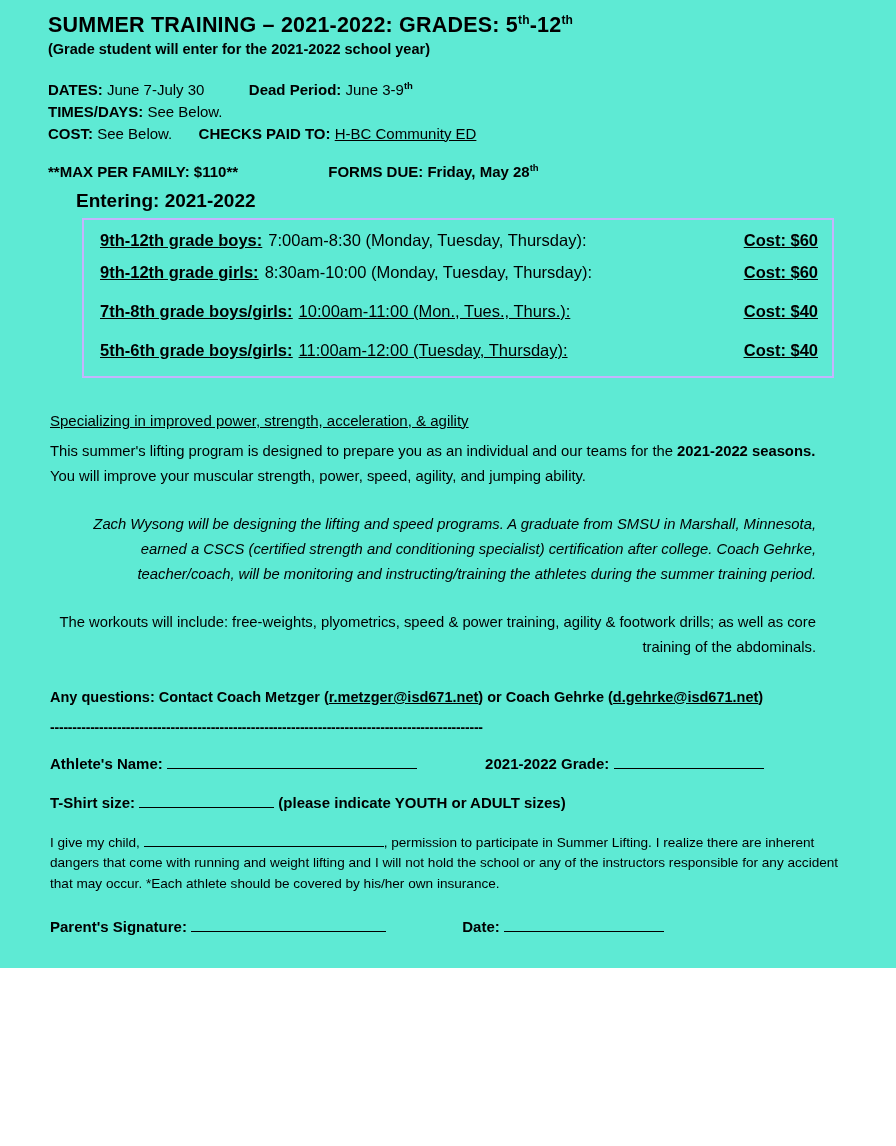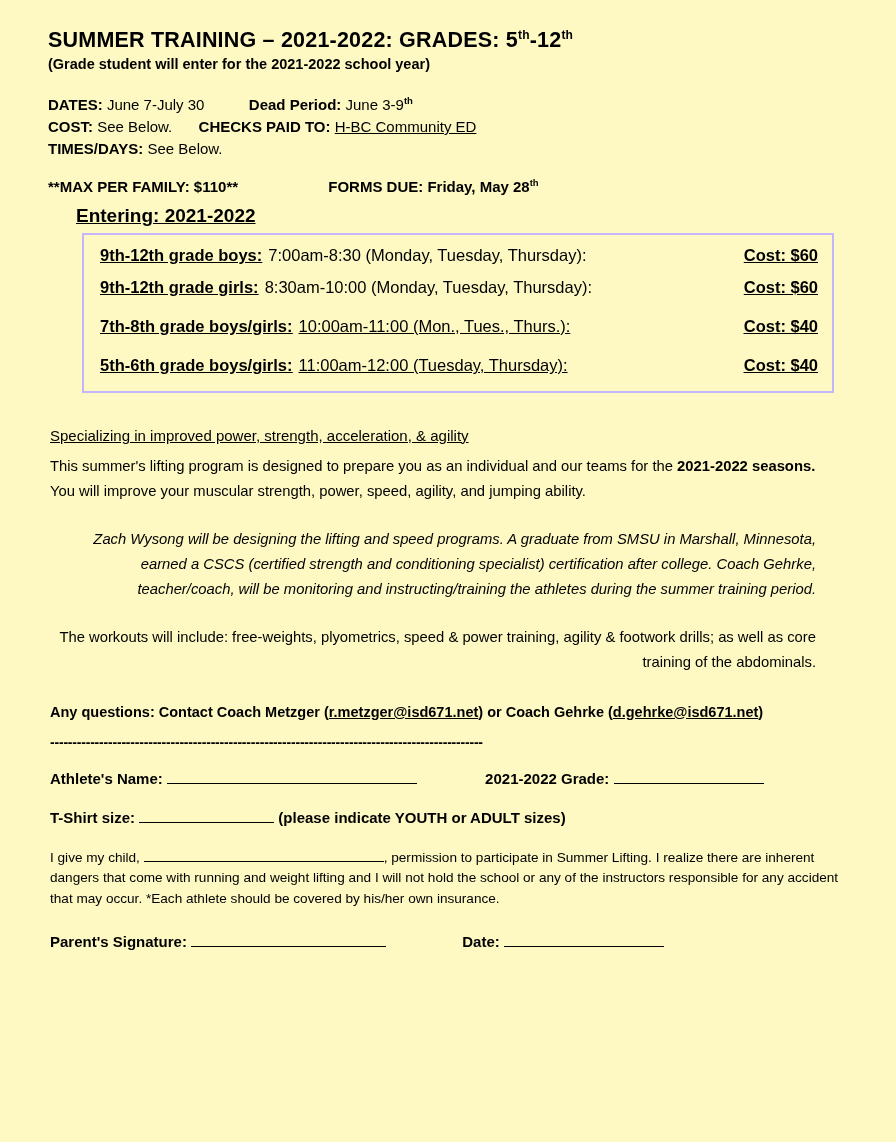--- a/index.html
+++ b/index.html
@@ -10,24 +10,24 @@
     width: 896px;
     height: 1146px;
     background: #ffffff;
     font-family: "Liberation Sans", sans-serif;
     color: #000000;
     overflow: hidden;
   }
   .page {
     position: relative;
     width: 896px;
-    height: 1142px;
-    background: #fef9c3;
+    height: 968px;
+    background: #5eead4;
     box-sizing: border-box;
-    padding: 28px 40px 10px 48px;
+    padding: 13px 40px 10px 48px;
   }
   .title {
     font-size: 21.5px;
     font-weight: bold;
     letter-spacing: 0.2px;
     margin: 0 0 3px 0;
     white-space: nowrap;
   }
   .title sup { font-size: 12px; vertical-align: super; }
   .subtitle {
@@ -49,21 +49,20 @@
   .maxline {
     font-size: 15px;
     font-weight: bold;
     margin: 16px 0 10px 0;
     white-space: nowrap;
   }
   .maxline .forms { display: inline-block; margin-left: 86px; }
   .entering {
     font-size: 19px;
     font-weight: bold;
-    text-decoration: underline;
     margin: 6px 0 6px 28px;
   }
   .box {
     border: 2px solid #c4b5fd;
     margin: 0 22px 0 34px;
     padding: 12px 14px 14px 16px;
     box-sizing: border-box;
   }
   .box-row {
     font-size: 16.5px;
@@ -158,29 +157,29 @@
 
   <div class="info-block">
     <div class="info-line">
       <span class="b">DATES:</span>
       <span>June 7-July 30</span>
       <span class="gap-lg"></span>
       <span class="b">Dead Period:</span>
       <span>June 3-9</span><sup class="b">th</sup>
     </div>
     <div class="info-line">
+      <span class="b">TIMES/DAYS:</span>
+      <span>See Below.</span>
+    </div>
+    <div class="info-line">
       <span class="b">COST:</span>
       <span>See Below.</span>
       <span class="gap-md"></span>
       <span class="b">CHECKS PAID TO:</span>
       <span class="u">H-BC Community ED</span>
-    </div>
-    <div class="info-line">
-      <span class="b">TIMES/DAYS:</span>
-      <span>See Below.</span>
     </div>
   </div>
 
   <div class="maxline">
     <span>**MAX PER FAMILY: $110**</span>
     <span class="forms"><span>FORMS DUE: Friday, May 28</span><sup>th</sup></span>
   </div>
 
   <div class="entering">Entering: 2021-2022</div>
 

